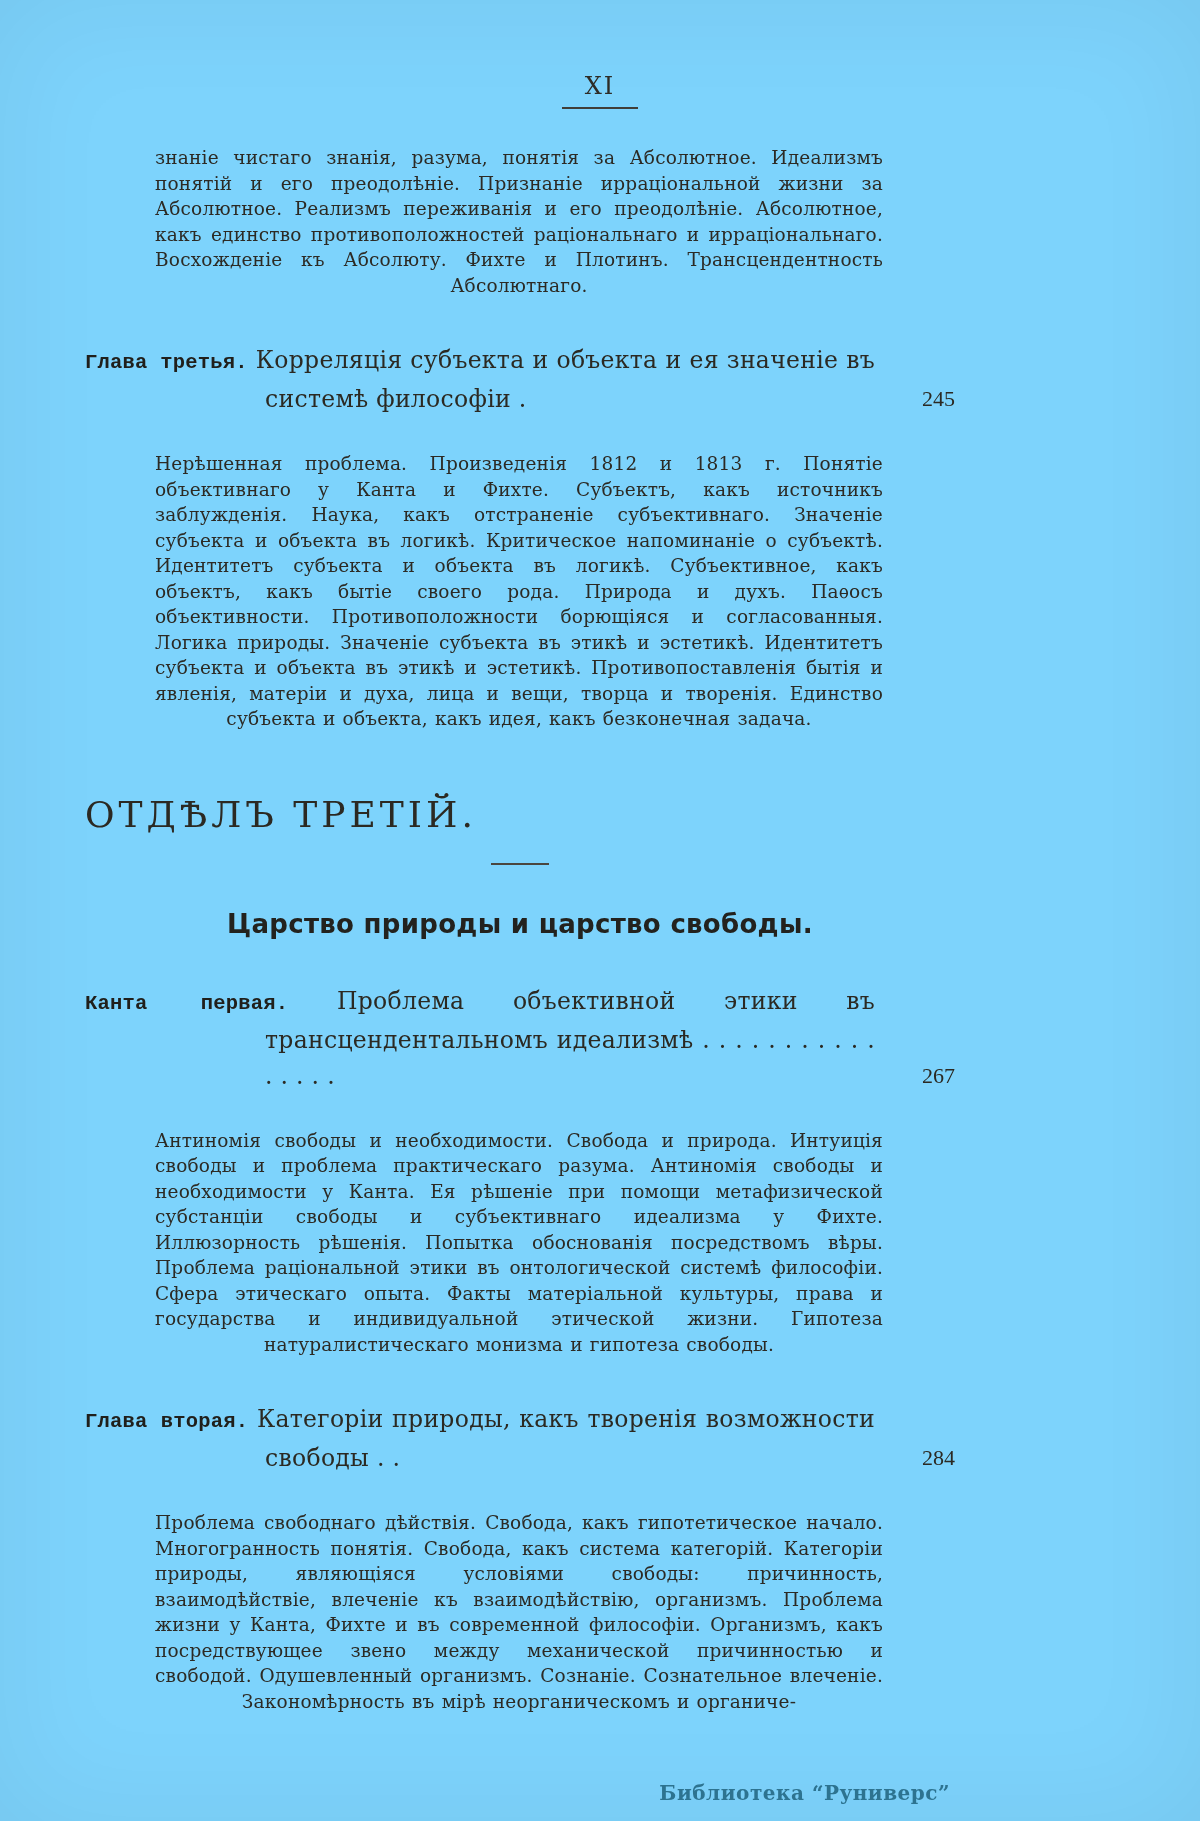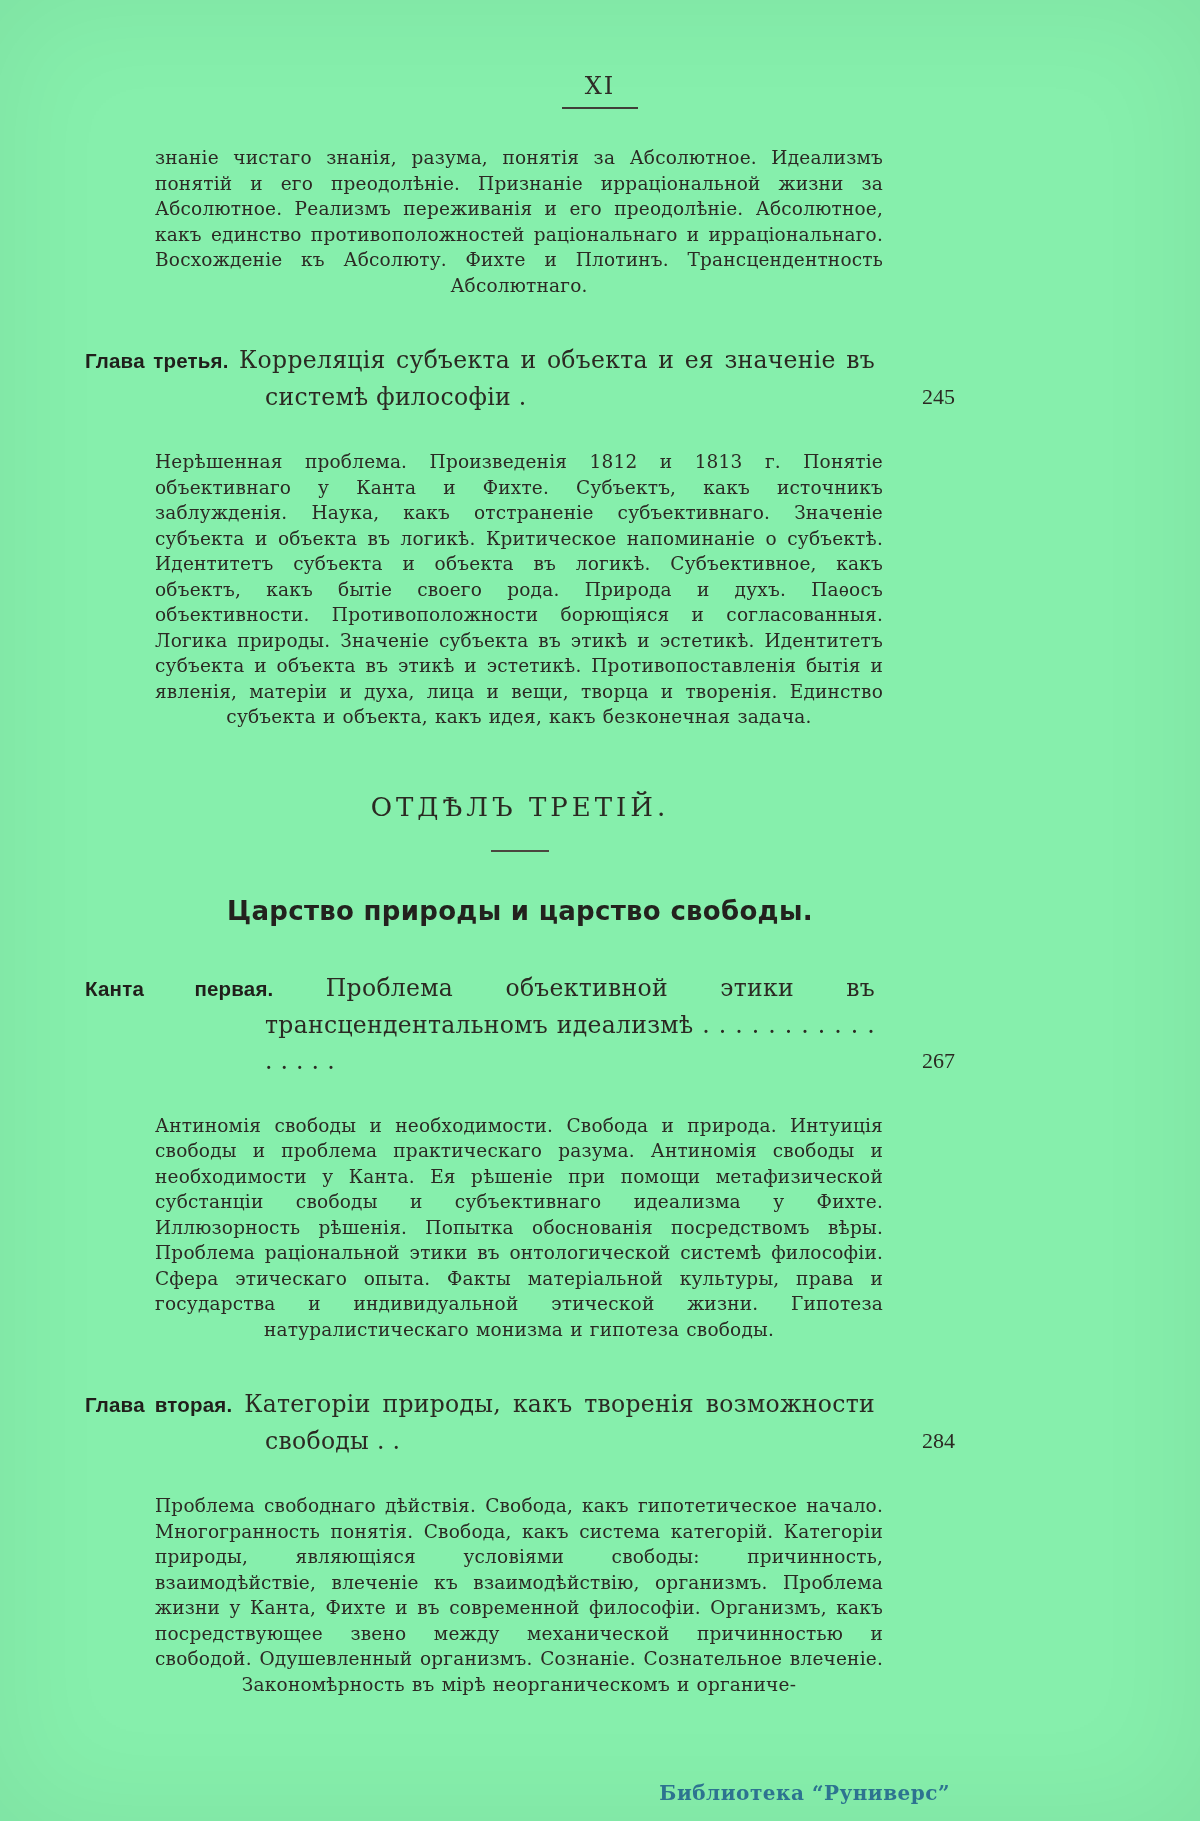--- a/index.html
+++ b/index.html
@@ -1,20 +1,20 @@
 <!DOCTYPE html>
 <html><head>
 <meta charset="utf-8">
 <style>
   html,body { margin:0; padding:0; background:#dcdcda; }
   .page {
     position:relative;
     width:1200px; height:1821px;
     margin:0 auto;
-    background:#86efac;
+    background:#7dd3fc;
     box-shadow: inset 0 0 120px rgba(0,0,0,0.06);
     font-family:"DejaVu Serif", serif;
     color:#2c2a24;
     overflow:hidden;
   }
   .page-header { text-align:center; padding-top:72px; }
   .roman { font-size:24px; letter-spacing:2px; color:#2e2c26; }
   .header-rule { width:76px; height:2px; background:#403e38; margin:7px auto 0; }
 
   .content { padding:0 245px 0 85px; }
@@ -37,41 +37,41 @@
     margin:0;
     font-size:23.5px;
     line-height:36px;
     padding-left:180px;
     text-indent:-180px;
     text-align:justify;
     letter-spacing:0.3px;
     color:#2b2922;
   }
   .chapter-label {
-    font-family:Liberation Sans, sans-serif;
+    font-family:Liberation Mono, monospace;
     font-weight:700;
     font-size:20.5px;
     letter-spacing:0.2px;
     color:#201f1b;
   }
   .chapter-page {
     width:80px;
     text-align:right;
     align-self:flex-end;
     font-size:22px;
     line-height:36px;
     color:#2b2922;
     font-family:Liberation Serif, serif;
   }
 
   .part-heading {
     margin:62px 0 0 0;
-    text-align:center;
+    text-align:left;
     font-weight:normal;
-    font-size:26px;
+    font-size:36px;
     letter-spacing:4px;
     color:#2b2922;
   }
   .part-rule { width:58px; height:2px; background:#4a463f; margin:28px auto 0; }
   .part-subtitle {
     margin:44px 0 0 0;
     text-align:center;
     font-family:"DejaVu Sans", sans-serif;
     font-weight:700;
     font-size:26px;

